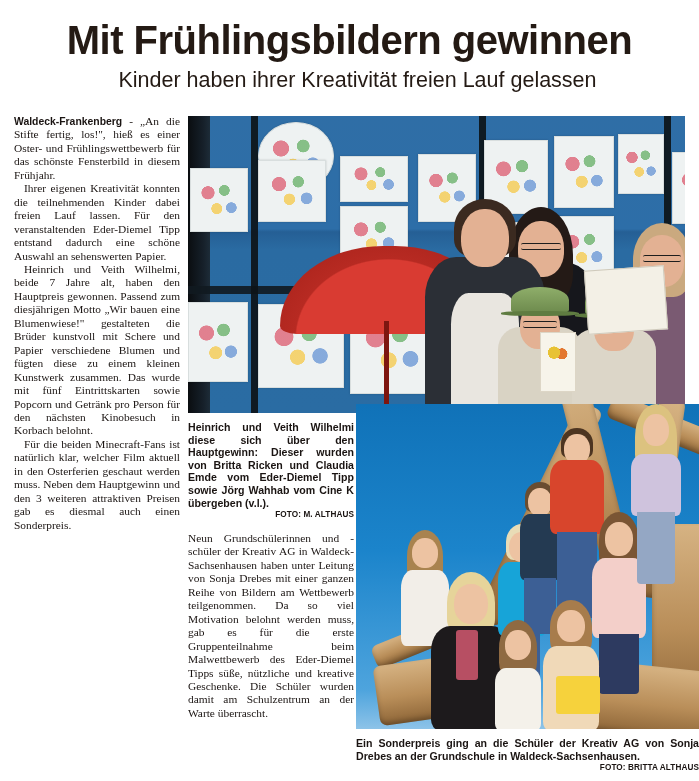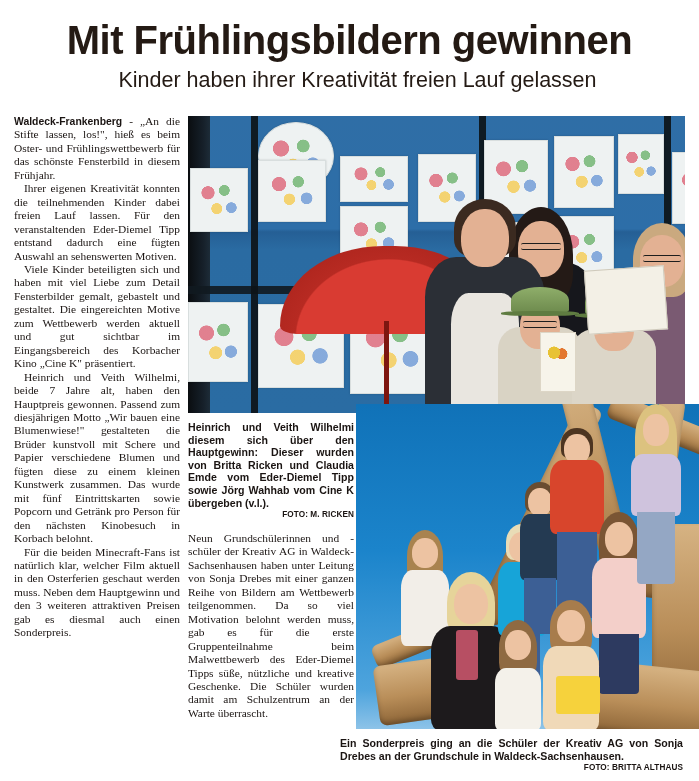--- a/index.html
+++ b/index.html
@@ -227,21 +227,21 @@
     line-height: 12.6px;
     color: #1a1412;
     text-align: justify;
   }
   #caption-main {
     left: 188px;
     top: 421px;
     width: 166px;
   }
   #caption-second {
-    left: 340px;
+    left: 356px;
     top: 737px;
     width: 343px;
   }
   .credit {
     font-size: 8.2px;
     letter-spacing: .1px;
   }
   .credit-right {
     display: block;
     text-align: right;
@@ -441,30 +441,29 @@
     <div class="kid" style="left:184px; top:196px; width:62px; height:130px;">
       <div class="k-hair" style="top:0;  width:42px; height:54px; background:#a77c4c;"></div>
       <div class="k-head" style="top:10px; width:28px; height:32px;"></div>
       <div class="k-body" style="top:46px; width:56px; height:84px; background:#f0d9b8;"></div>
       <div style="position:absolute; left:16px; top:76px; width:44px; height:38px; background:#f6d23c; border-radius:3px;"></div>
     </div>
   </div>
 </div>
 
 <div class="col" id="col1">
-  <p class="lead"><span class="dateline">Waldeck-Frankenberg</span><span> - „An die Stifte lassen, los!", hieß es beim Oster- und Frühlingswettbewerb für das schönste Fensterbild in diesem Frühjahr.</span></p>
-  <p>Ihrer eigenen Kreativität konnten die teilnehmenden Kinder dabei freien Lauf lassen. Für den veranstaltenden Eder-Diemel Tipp entstand dadurch eine fügten Auswahl an sehenswerten Motiven.</p>
-  <p>Viele Kinder beteiligten sich und haben mit viel Liebe zum Detail Fensterbilder gemalt, gebastelt und gestaltet. Die eingereichten Motive zum Wettbewerb werden aktuell und gut sichtbar im Eingangsbereich des Korbacher Kino „Cine K" präsentiert.</p>
+  <p class="lead"><span class="dateline">Waldeck-Frankenberg</span><span> - „An die Stifte fertig, los!", hieß es einer Oster- und Frühlingswettbewerb für das schönste Fensterbild in diesem Frühjahr.</span></p>
+  <p>Ihrer eigenen Kreativität konnten die teilnehmenden Kinder dabei freien Lauf lassen. Für den veranstaltenden Eder-Diemel Tipp entstand dadurch eine schöne Auswahl an sehenswerten Papier.</p>
   <p>Heinrich und Veith Wilhelmi, beide 7 Jahre alt, haben den Hauptpreis gewonnen. Passend zum diesjährigen Motto „Wir bauen eine Blumenwiese!" gestalteten die Brüder kunstvoll mit Schere und Papier verschiedene Blumen und fügten diese zu einem kleinen Kunstwerk zusammen. Das wurde mit fünf Eintrittskarten sowie Popcorn und Getränk pro Person für den nächsten Kinobesuch in Korbach belohnt.</p>
   <p>Für die beiden Minecraft-Fans ist natürlich klar, welcher Film aktuell in den Osterferien geschaut werden muss. Neben dem Hauptgewinn und den 3 weiteren attraktiven Preisen gab es diesmal auch einen Sonderpreis.</p>
 </div>
 
 <div class="caption" id="caption-main">
-  <span>Heinrich und Veith Wilhelmi diesem sich über den Hauptgewinn: Dieser wurden von Britta Ricken und Claudia Emde vom Eder-Diemel Tipp sowie Jörg Wahhab vom Cine K übergeben (v.l.).</span>
-  <span class="credit credit-right">FOTO: M. RICKEN</span>
+  <span>Heinrich und Veith Wilhelmi diese sich über den Hauptgewinn: Dieser wurden von Britta Ricken und Claudia Emde vom Eder-Diemel Tipp sowie Jörg Wahhab vom Cine K übergeben (v.l.).</span>
+  <span class="credit credit-right">FOTO: M. ALTHAUS</span>
 </div>
 
 <div class="col" id="col2">
   <p class="lead">Neun Grundschülerinnen und -schüler der Kreativ AG in Waldeck-Sachsenhausen haben unter Leitung von Sonja Drebes mit einer ganzen Reihe von Bildern am Wettbewerb teilgenommen. Da so viel Motivation belohnt werden muss, gab es für die erste Gruppenteilnahme beim Malwettbewerb des Eder-Diemel Tipps süße, nützliche und kreative Geschenke. Die Schüler wurden damit am Schulzentrum an der Warte überrascht.</p>
 </div>
 
 <div class="caption" id="caption-second">
   <span>Ein Sonderpreis ging an die Schüler der Kreativ AG von Sonja Drebes an der Grundschule in Waldeck-Sachsenhausen.</span>
   <span class="credit credit-inline">FOTO: BRITTA ALTHAUS</span>
 </div>

